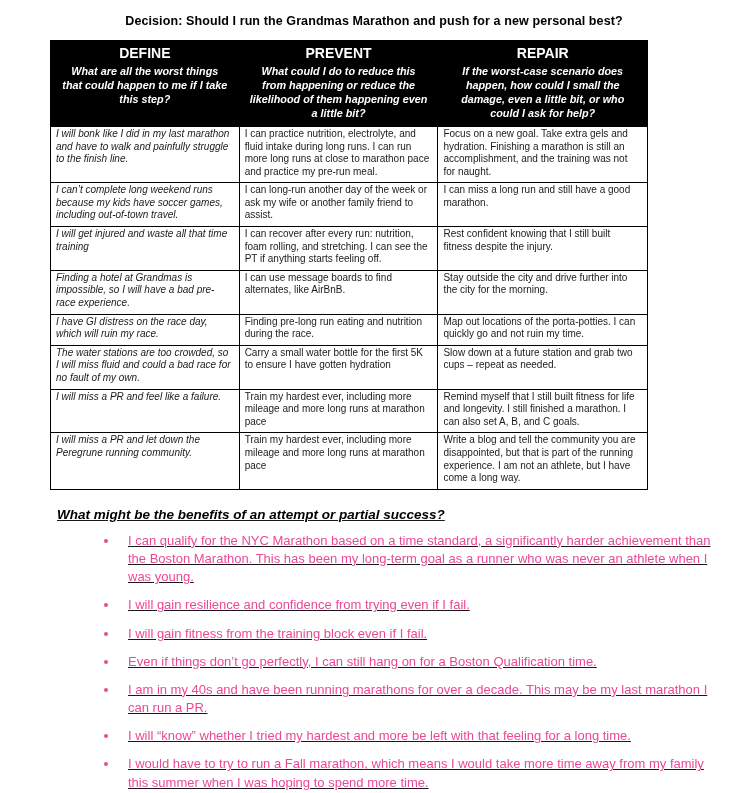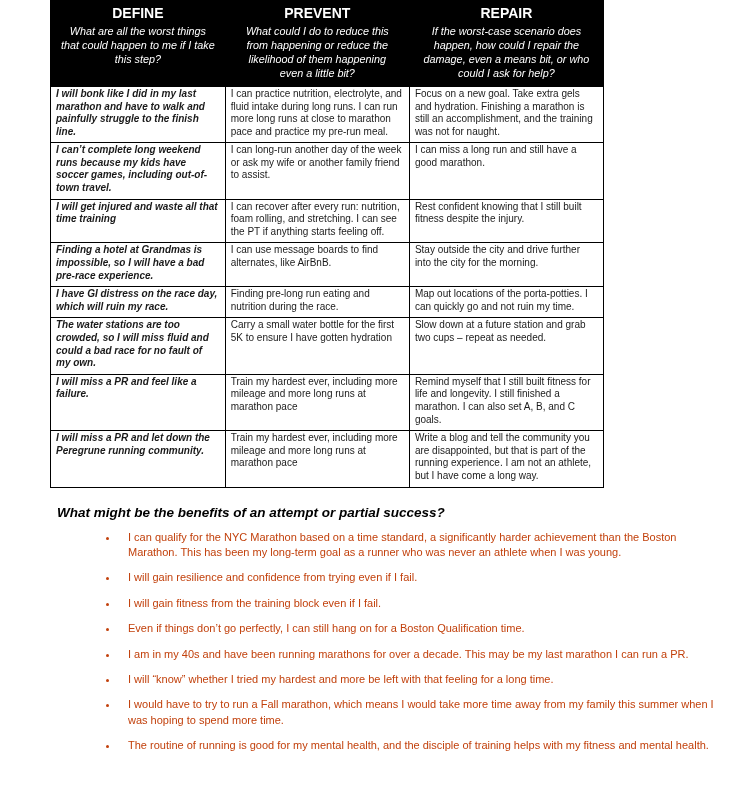--- a/index.html
+++ b/index.html
@@ -19,94 +19,95 @@
     font-weight: bold;
     text-align: center;
     color: #000;
     margin: 14px 30px 12px 30px;
     letter-spacing: 0.1px;
   }
 
   table.fear-table {
     border-collapse: collapse;
     margin-left: 50px;
-    width: 554px;
+    width: 598px;
     table-layout: fixed;
   }
   .fear-table col.c1 { width: 31.6%; }
   .fear-table col.c2 { width: 33.3%; }
   .fear-table col.c3 { width: 35.1%; }
 
   .fear-table th {
     background: #000000;
     color: #ffffff;
     border: 1px solid #000;
     text-align: center;
     vertical-align: top;
     padding: 4px 10px 6px;
   }
   .col-label { font-weight: bold; font-size: 14px; line-height: 1.2; }
-  .col-sub   { font-style: italic; font-size: 10.8px; font-weight: normal; line-height: 1.3; margin-top: 2px; }
+  .col-sub   { font-style: italic; font-size: 10.8px; font-weight: bold; line-height: 1.3; margin-top: 2px; }
 
   .fear-table td {
     border: 1px solid #000;
     vertical-align: top;
     padding: 1px 6px 4px 5px;
     font-size: 10px;
     line-height: 1.26;
   }
-  td.define-cell { font-style: italic; font-weight: bold; }
+  td.define-cell { font-style: italic; font-weight: normal; }
 
-  .qa { margin-left: 57px; margin-right: 30px; }
+  .qa { margin-left: 57px; margin-right: 30px; text-decoration: underline; }
   .qa-heading {
     font-style: italic;
     font-weight: bold;
     font-size: 13.5px;
     color: #000;
     margin: 17px 0 10px 0;
   }
   .qa ul {
     list-style: disc;
     margin: 0 0 4px 62px;
     padding: 0;
   }
   .qa li {
-    font-size: 11px;
+    font-size: 13px;
     line-height: 1.4;
     margin-bottom: 2px;
     padding-left: 9px;
-    color: #c2410c;
+    color: #ec4899;
     margin-top: 10px;
   }
 </style>
 </head>
 <body>
 
 <div class="page">
 
+  <div class="doc-title">Decision: Should I run the Grandmas Marathon and push for a new personal best?</div>
 
   <table class="fear-table">
     <colgroup>
         <col class="c1">
         <col class="c2">
         <col class="c3">
       </colgroup>
     <thead>
       <tr>
         <th>
           <div class="col-label">DEFINE</div>
           <div class="col-sub">What are all the worst things that could happen to me if I take this step?</div>
         </th>
         <th>
           <div class="col-label">PREVENT</div>
           <div class="col-sub">What could I do to reduce this from happening or reduce the likelihood of them happening even a little bit?</div>
         </th>
         <th>
           <div class="col-label">REPAIR</div>
-          <div class="col-sub">If the worst-case scenario does happen, how could I repair the damage, even a means bit, or who could I ask for help?</div>
+          <div class="col-sub">If the worst-case scenario does happen, how could I small the damage, even a little bit, or who could I ask for help?</div>
         </th>
       </tr>
     </thead>
     <tbody>
       <tr>
         <td class="define-cell">I will bonk like I did in my last marathon and have to walk and painfully struggle to the finish line.</td>
         <td class="prevent-cell">I can practice nutrition, electrolyte, and fluid intake during long runs. I can run more long runs at close to marathon pace and practice my pre-run meal.</td>
         <td class="repair-cell">Focus on a new goal. Take extra gels and hydration. Finishing a marathon is still an accomplishment, and the training was not for naught.</td>
       </tr>
       <tr>

